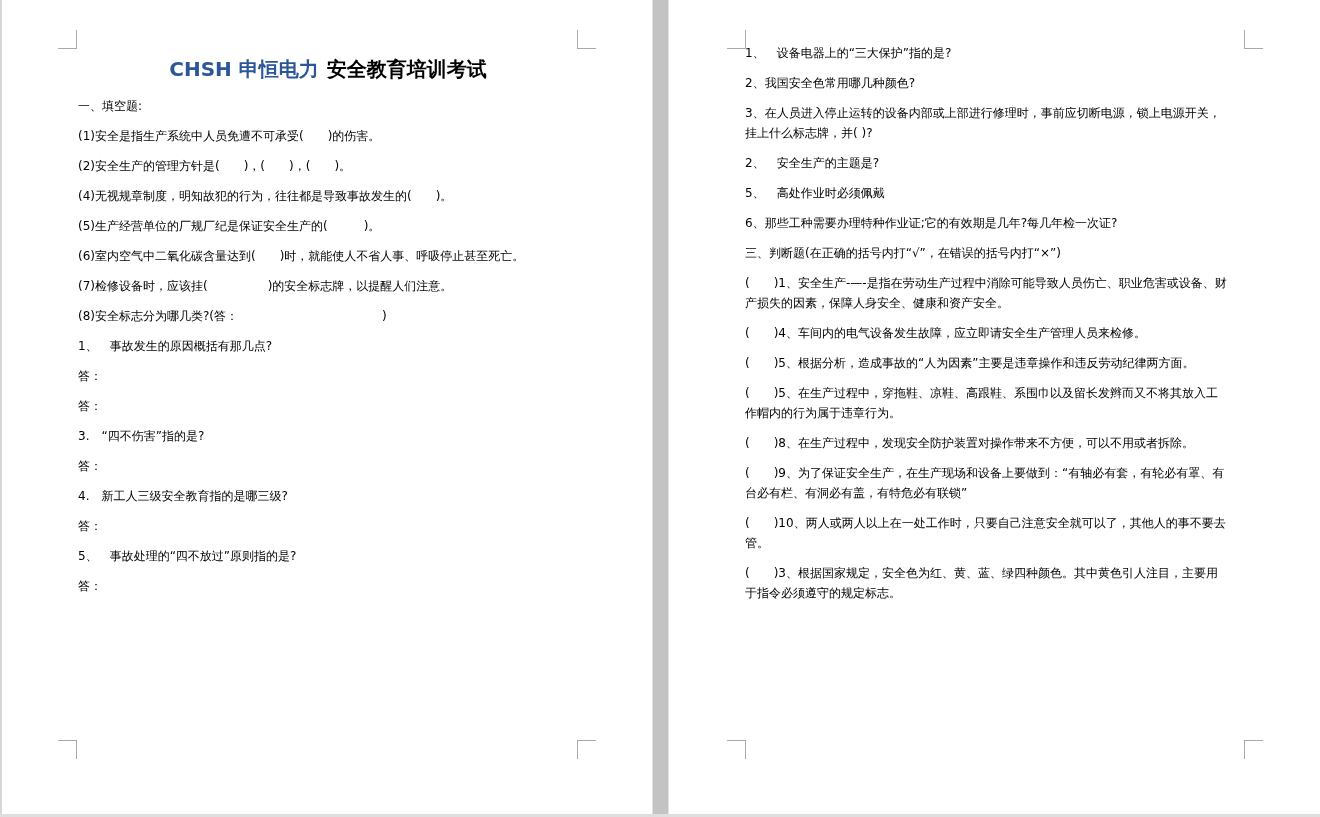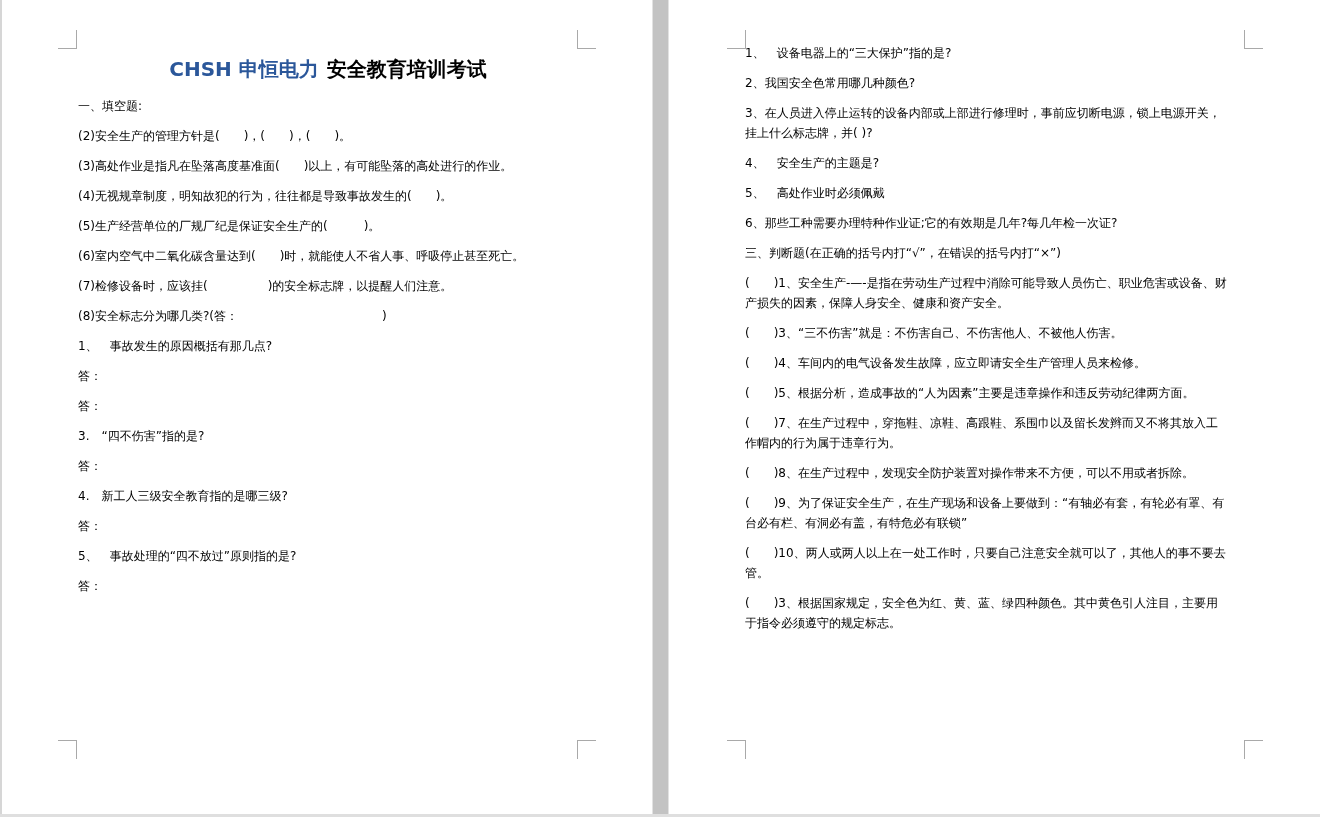--- a/index.html
+++ b/index.html
@@ -106,22 +106,22 @@
   <div class="page" id="page-1">
     <div class="mark tl t l1"></div>
     <div class="mark tr t r1"></div>
     <div class="mark bl b l1"></div>
     <div class="mark br b r1"></div>
 
     <div class="text-area">
       <h1 class="doc-title"><span class="brand">CHSH 申恒电力</span><span class="subject">安全教育培训考试</span></h1>
       <div class="paragraphs">
           <p>一、填空题:</p>
+          <p>(1)安全是指生产系统中人员免遭不可承受(　　)的伤害。</p>
           <p>(2)安全生产的管理方针是(　　)，(　　)，(　　)。</p>
-          <p>(3)高处作业是指凡在坠落高度基准面(　　)以上，有可能坠落的高处进行的作业。</p>
           <p>(4)无视规章制度，明知故犯的行为，往往都是导致事故发生的(　　)。</p>
           <p>(5)生产经营单位的厂规厂纪是保证安全生产的(　　　)。</p>
           <p>(6)室内空气中二氧化碳含量达到(　　)时，就能使人不省人事、呼吸停止甚至死亡。</p>
           <p>(7)检修设备时，应该挂(　　　　　)的安全标志牌，以提醒人们注意。</p>
           <p>(8)安全标志分为哪几类?(答：　　　　　　　　　　　　)</p>
           <p>1、　事故发生的原因概括有那几点?</p>
           <p>答：</p>
           <p>答：</p>
           <p>3.　“四不伤害”指的是?</p>
           <p>答：</p>
@@ -139,29 +139,28 @@
     <div class="mark tl t l2"></div>
     <div class="mark tr t r2"></div>
     <div class="mark bl b l2"></div>
     <div class="mark br b r2"></div>
 
     <div class="text-area">
       <div class="paragraphs">
           <p>1、　设备电器上的“三大保护”指的是?</p>
           <p>2、我国安全色常用哪几种颜色?</p>
           <p>3、在人员进入停止运转的设备内部或上部进行修理时，事前应切断电源，锁上电源开关，挂上什么标志牌，并( )?</p>
-          <p>4、　安全生产的主题是?</p>
+          <p>2、　安全生产的主题是?</p>
           <p>5、　高处作业时必须佩戴</p>
           <p>6、那些工种需要办理特种作业证;它的有效期是几年?每几年检一次证?</p>
           <p>三、判断题(在正确的括号内打“√”，在错误的括号内打“×”)</p>
           <p>(　　)1、安全生产-—-是指在劳动生产过程中消除可能导致人员伤亡、职业危害或设备、财产损失的因素，保障人身安全、健康和资产安全。</p>
-          <p>(　　)3、“三不伤害”就是：不伤害自己、不伤害他人、不被他人伤害。</p>
           <p>(　　)4、车间内的电气设备发生故障，应立即请安全生产管理人员来检修。</p>
           <p>(　　)5、根据分析，造成事故的“人为因素”主要是违章操作和违反劳动纪律两方面。</p>
-          <p>(　　)7、在生产过程中，穿拖鞋、凉鞋、高跟鞋、系围巾以及留长发辫而又不将其放入工作帽内的行为属于违章行为。</p>
+          <p>(　　)5、在生产过程中，穿拖鞋、凉鞋、高跟鞋、系围巾以及留长发辫而又不将其放入工作帽内的行为属于违章行为。</p>
           <p>(　　)8、在生产过程中，发现安全防护装置对操作带来不方便，可以不用或者拆除。</p>
           <p>(　　)9、为了保证安全生产，在生产现场和设备上要做到：“有轴必有套，有轮必有罩、有台必有栏、有洞必有盖，有特危必有联锁”</p>
           <p>(　　)10、两人或两人以上在一处工作时，只要自己注意安全就可以了，其他人的事不要去管。</p>
           <p>(　　)3、根据国家规定，安全色为红、黄、蓝、绿四种颜色。其中黄色引人注目，主要用于指令必须遵守的规定标志。</p>
         </div>
     </div>
   </div>
 
   <div class="bottom-strip"></div>
 

